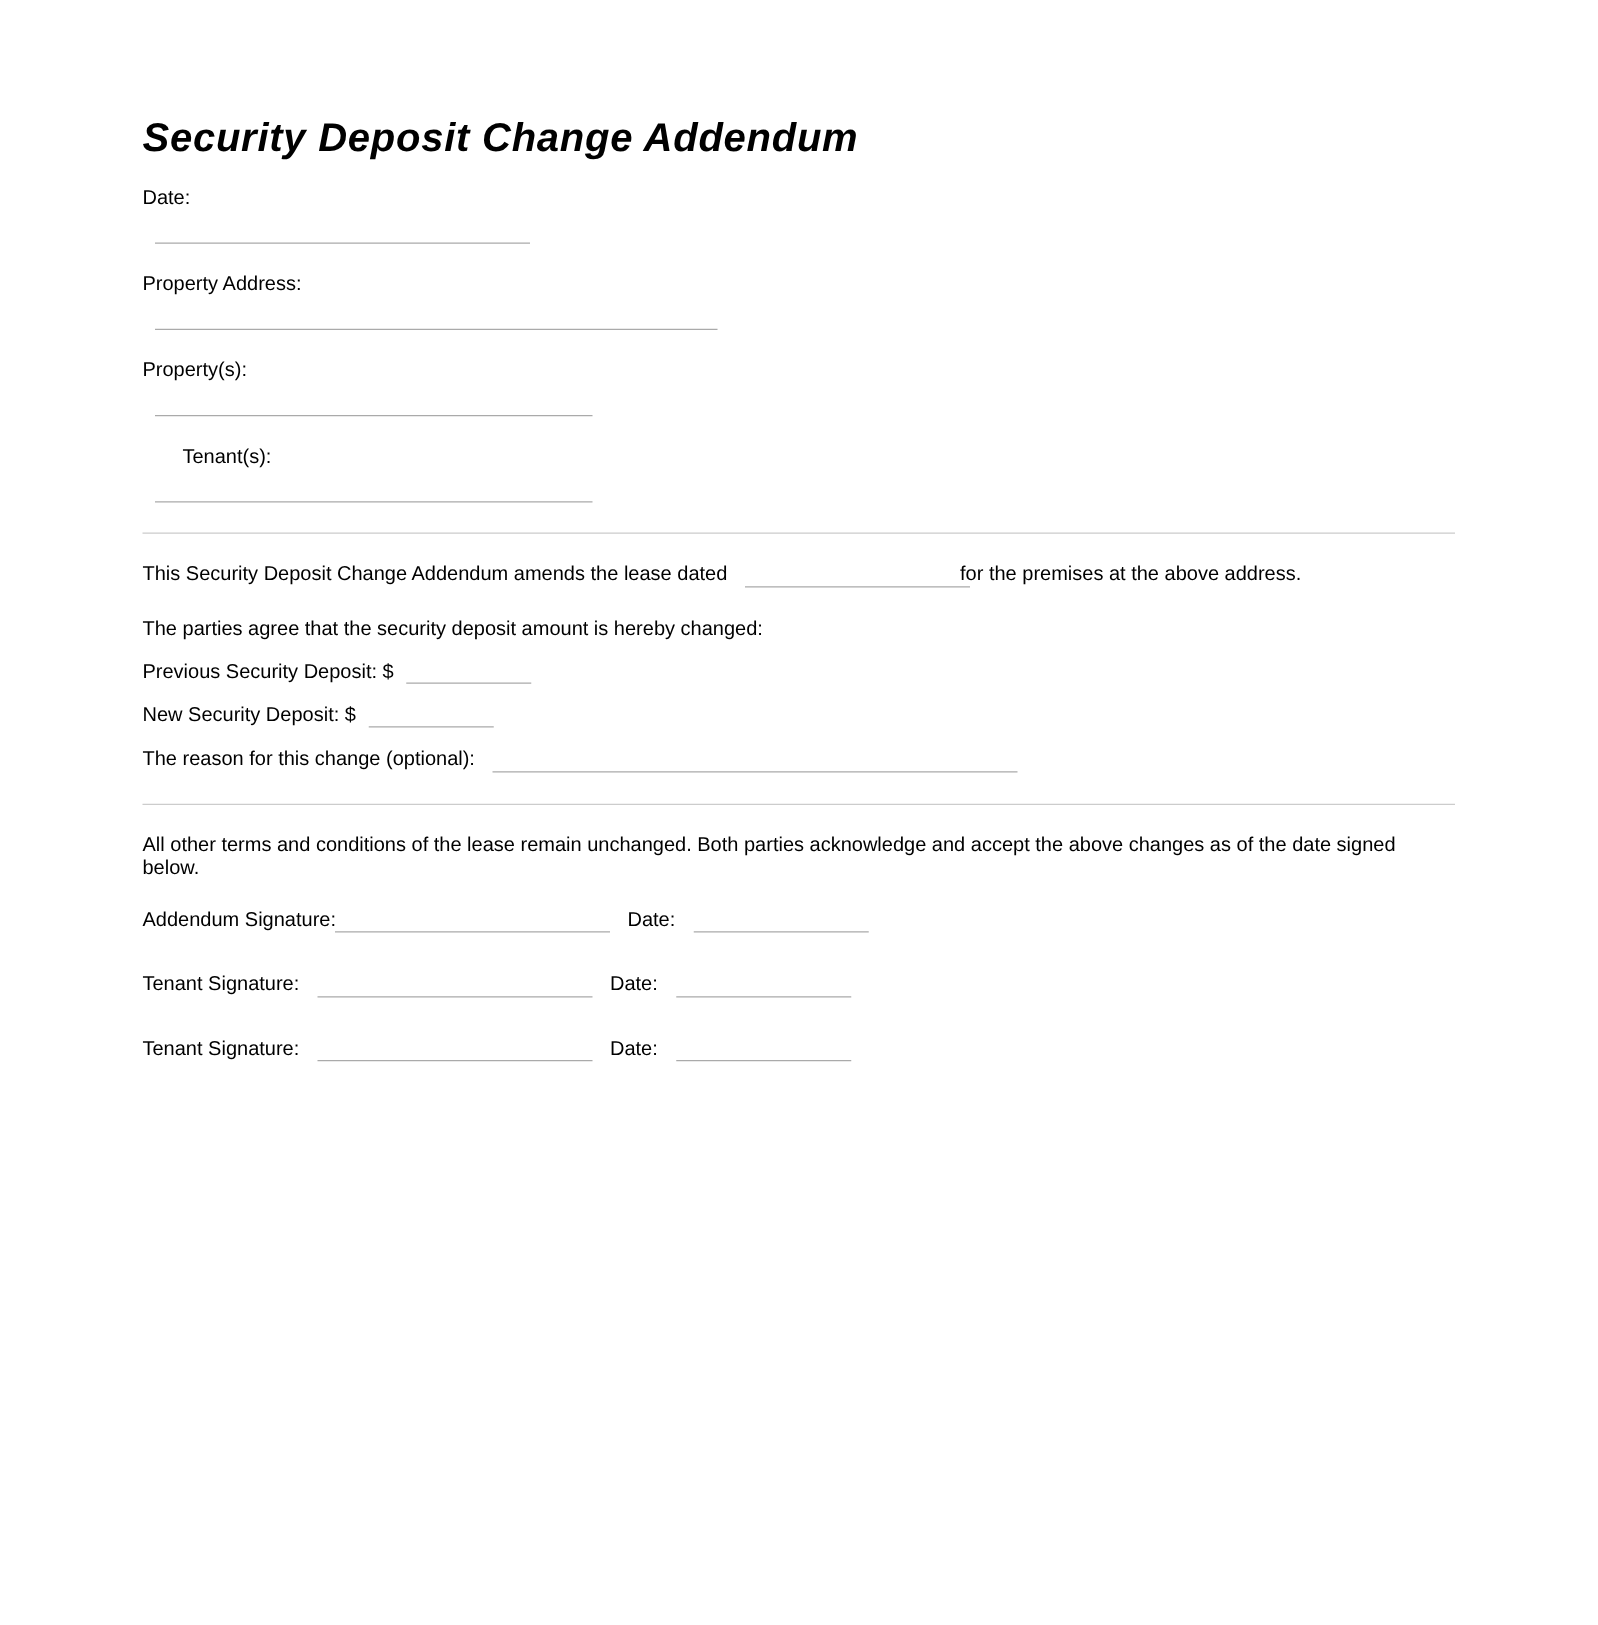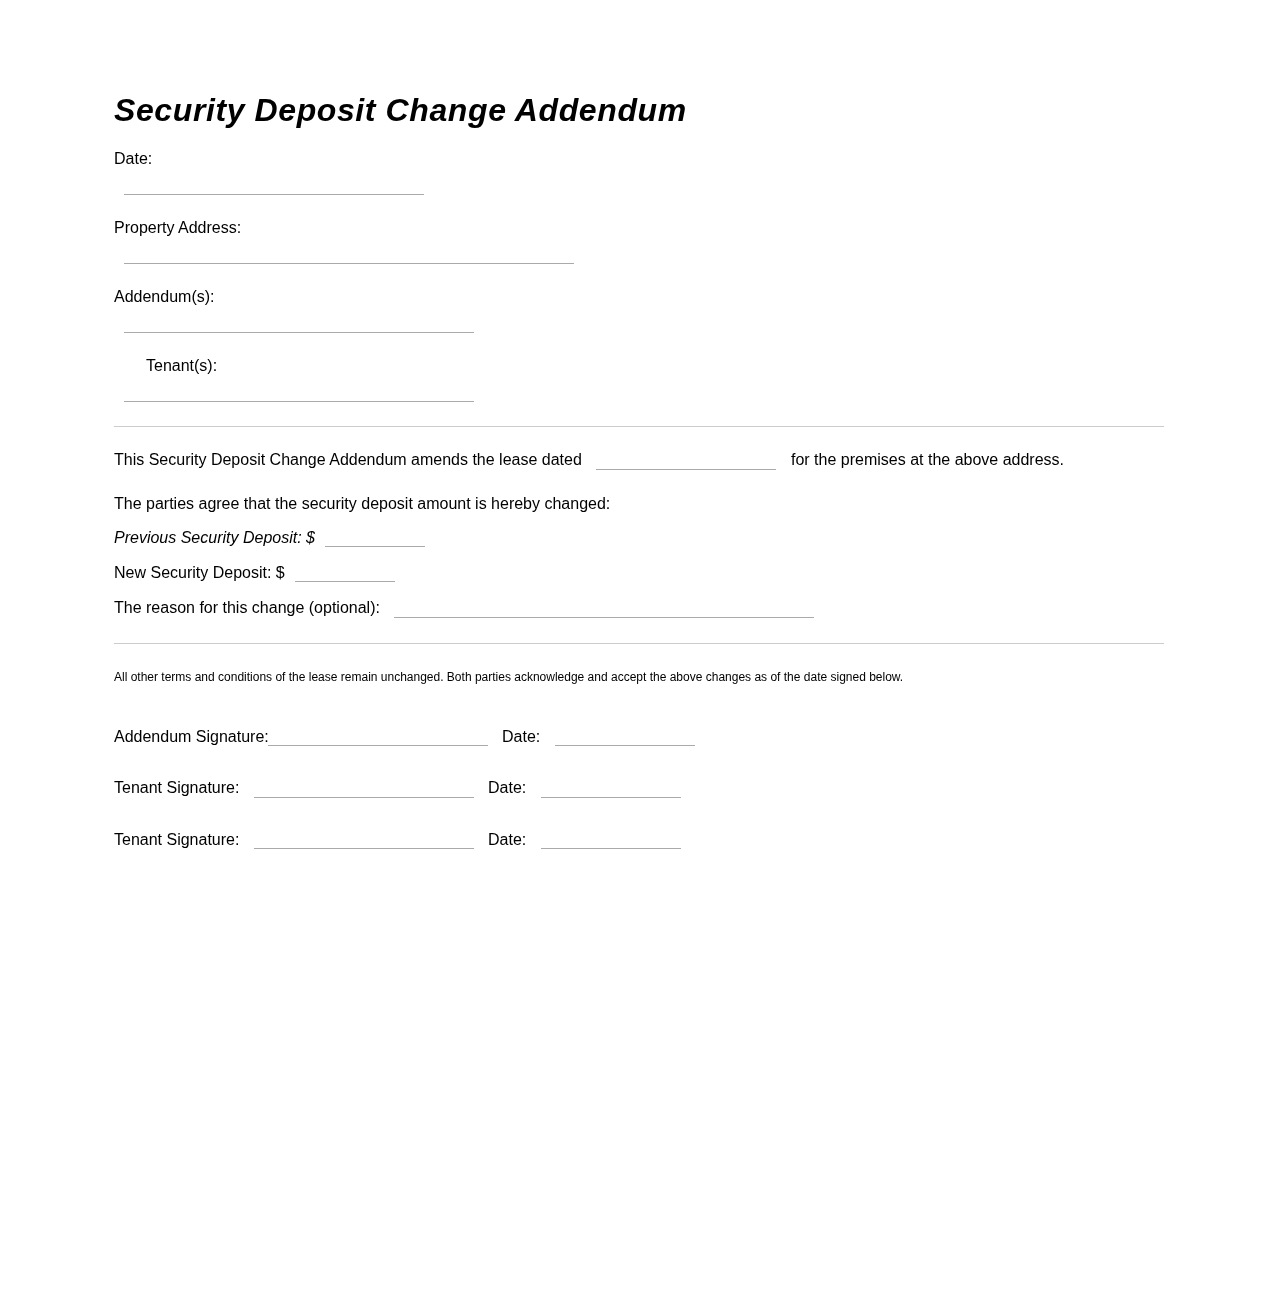--- a/index.html
+++ b/index.html
@@ -11,50 +11,50 @@
     h1 {
       position: absolute; left: 0; top: 90px; margin: 0;
       font-size: 32px; font-weight: bold; letter-spacing: 0.6px; line-height: 40px;
       white-space: nowrap;
       font-style: italic;
     }
     .lbl { position: absolute; left: 0; font-size: 16px; line-height: 20px; white-space: nowrap; }
     .fline { position: absolute; border-bottom: 1px solid #aaaaaa; height: 0; }
     .divider { position: absolute; left: 0; width: 1050px; border-top: 1px solid #cccccc; height: 0; }
     .txt { position: absolute; font-size: 16px; line-height: 18px; white-space: nowrap; }
-    .para { position: absolute; left: 0; width: 1010px; font-size: 12px; line-height: 18px; }
+    .para { position: absolute; left: 0; width: 1010px; font-size: 16px; line-height: 18px; }
   </style>
 </head>
 <body>
 
 <div class="page">
 
   <h1>Security Deposit Change Addendum</h1>
 
   <div class="lbl" style="top:149px;">Date:</div>
   <div class="fline" style="left:10px; top:194px; width:300px;"></div>
 
   <div class="lbl" style="top:218px;">Property Address:</div>
   <div class="fline" style="left:10px; top:263px; width:450px;"></div>
 
-  <div class="lbl" style="top:287px;">Addendum(s):</div>
+  <div class="lbl" style="top:287px;">Property(s):</div>
   <div class="fline" style="left:10px; top:332px; width:350px;"></div>
 
   <div class="lbl" style="top:356px;margin-left:32px;">Tenant(s):</div>
   <div class="fline" style="left:10px; top:401px; width:350px;"></div>
 
   <div class="divider" style="top:426px;"></div>
 
   <div class="txt" style="left:0; top:451px;text-align:right;">This Security Deposit Change Addendum amends the lease dated</div>
   <div class="fline" style="left:482px; top:469px; width:180px;"></div>
-  <div class="txt" style="left:677px; top:451px;">for the premises at the above address.</div>
+  <div class="txt" style="left:654px; top:451px;">for the premises at the above address.</div>
 
   <div class="txt" style="left:0; top:495px;text-align:right;">The parties agree that the security deposit amount is hereby changed:</div>
 
-  <div class="txt" style="left:0; top:529px;font-style:italic;">Previous Security Deposit: $</div>
+  <div class="txt" style="left:0; top:529px;">Previous Security Deposit: $</div>
   <div class="fline" style="left:211px; top:546px; width:100px;"></div>
 
   <div class="txt" style="left:0; top:564px;">New Security Deposit: $</div>
   <div class="fline" style="left:181px; top:581px; width:100px;"></div>
 
   <div class="txt" style="left:0; top:599px;">The reason for this change (optional):</div>
   <div class="fline" style="left:280px; top:617px; width:420px;"></div>
 
   <div class="divider" style="top:643px;"></div>
 

